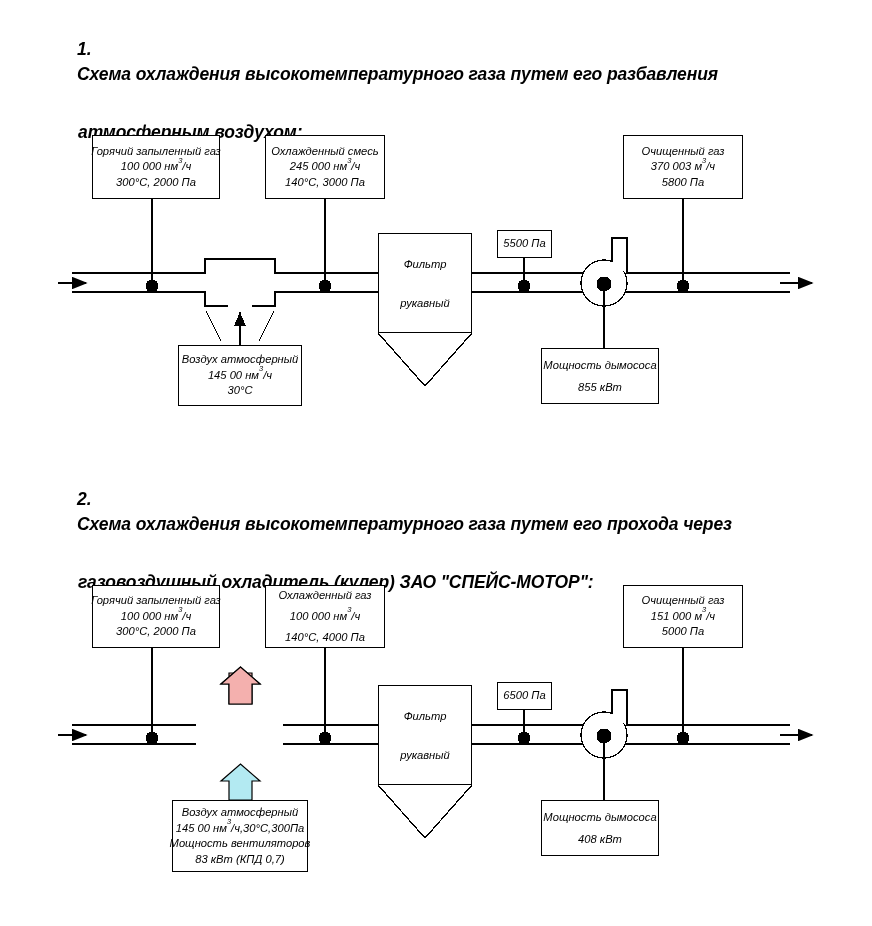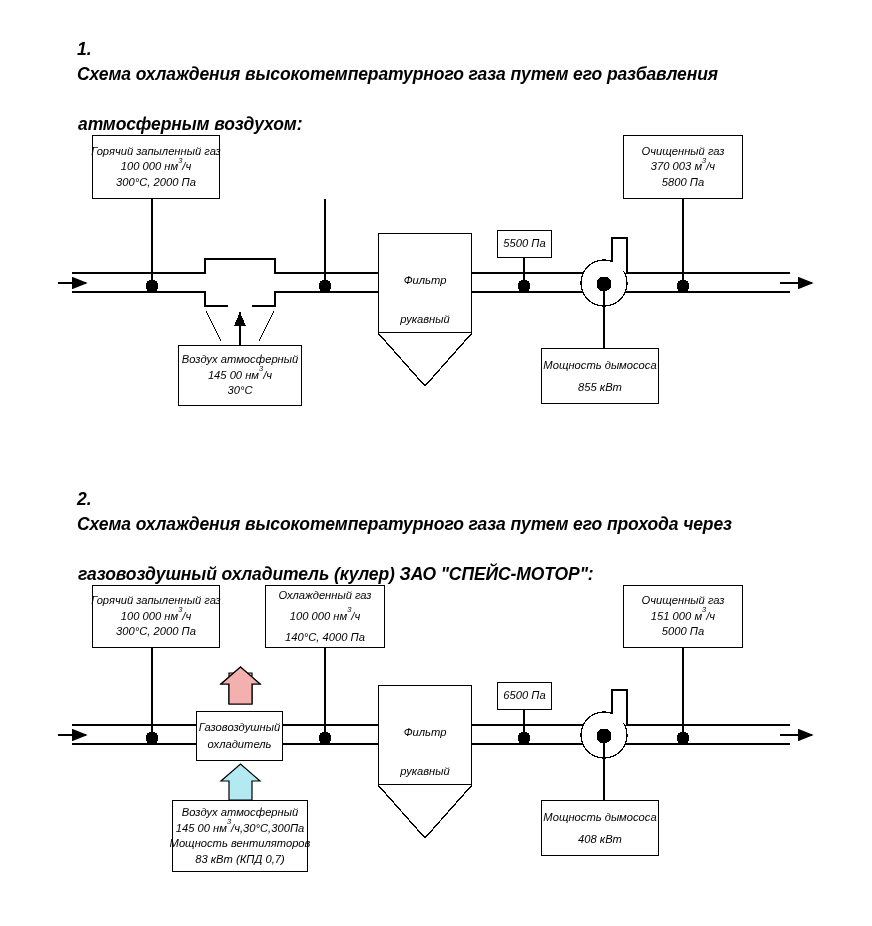--- a/index.html
+++ b/index.html
@@ -27,21 +27,21 @@
     font-style: italic;
     font-weight: bold;
     font-size: 17.5px;
     line-height: 25px;
     letter-spacing: -0.1px;
     color: #000;
     white-space: pre-wrap;
   }
   .h1 { left: 58px; top: 12px; width: 790px; text-indent: 0; }
   .h2 { left: 58px; top: 462px; width: 800px; }
-  .heading .l2 { display: block; padding-left: 20px; }
+  .heading .l2 { display: block; padding-left: 20px; margin-top: 8px; }
 
   svg.diagram {
     position: absolute;
     left: 0; top: 0;
     width: 872px;
     height: 926px;
     pointer-events: none;
   }
   .lbl {
     position: absolute;
@@ -73,21 +73,21 @@
     box-sizing: border-box;
     border: 1.2px solid #000;
     background: #fff;
     font-style: italic;
     font-size: 11.2px;
     line-height: 26px;
     text-align: center;
     display: flex;
     flex-direction: column;
     align-items: center;
-    justify-content: flex-end;
+    justify-content: center;
     color: #000;
     gap: 13px;
   }
   .cooler {
     position: absolute;
     box-sizing: border-box;
     border: 1.2px solid #000;
     background: #fff;
     font-style: italic;
     font-size: 11.2px;
@@ -208,20 +208,25 @@
 
     <path d="M229,800 L229,781 L221,781 L240.5,764 L260,781 L252,781 L252,800 Z" fill="#b3eaf2" stroke="#000" stroke-width="1.2"></path>
   </svg>
 
   <div class="lbl" style="left:92px; top:135px; width:128px; height:64px;">
     <span>Горячий запыленный газ</span>
     <span><em style="font-style:italic">100 000 нм</em><em class="sup" style="font-style:italic">3</em><em style="font-style:italic">/ч</em></span>
     <span>300°C, 2000 Па</span>
   </div>
 
+  <div class="lbl" style="left:265px; top:135px; width:120px; height:64px;">
+    <span>Охлажденный смесь</span>
+    <span><em style="font-style:italic">245 000 нм</em><em class="sup" style="font-style:italic">3</em><em style="font-style:italic">/ч</em></span>
+    <span>140°C, 3000 Па</span>
+  </div>
 
   <div class="lbl" style="left:623px; top:135px; width:120px; height:64px;">
     <span>Очищенный газ</span>
     <span><em style="font-style:italic">370 003 м</em><em class="sup" style="font-style:italic">3</em><em style="font-style:italic">/ч</em></span>
     <span>5800 Па</span>
   </div>
 
   <div class="lbl" style="left:178px; top:345px; width:124px; height:61px;">
     <span>Воздух атмосферный</span>
     <span><em style="font-style:italic">145 00 нм</em><em class="sup" style="font-style:italic">3</em><em style="font-style:italic">/ч</em></span>
@@ -274,19 +279,15 @@
   <div class="lbl" style="left:541px; top:800px; width:118px; height:56px; line-height:22px;">
     <span>Мощность дымососа</span>
     <span>408 кВт</span>
   </div>
 
   <div class="equip" style="left:378px; top:685px; width:94px; height:100px;">
     <span>Фильтр</span>
     <span>рукавный</span>
   </div>
 
-  <div class="cooler" style="left:196px; top:711px; width:87px; height:50px;">
-    <span>Газовоздушный</span>
-    <span>охладитель</span>
-  </div>
 
 
 </div>
 
 </body></html>

